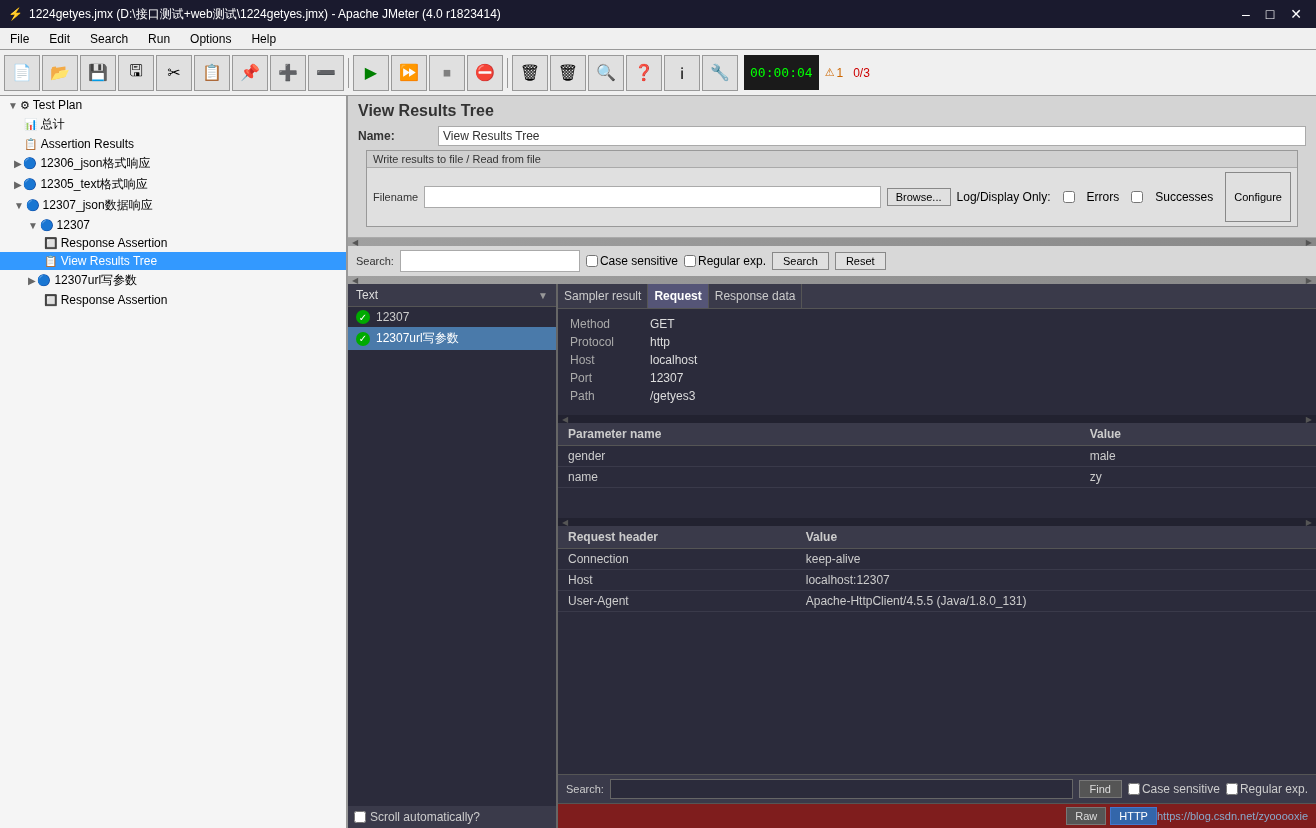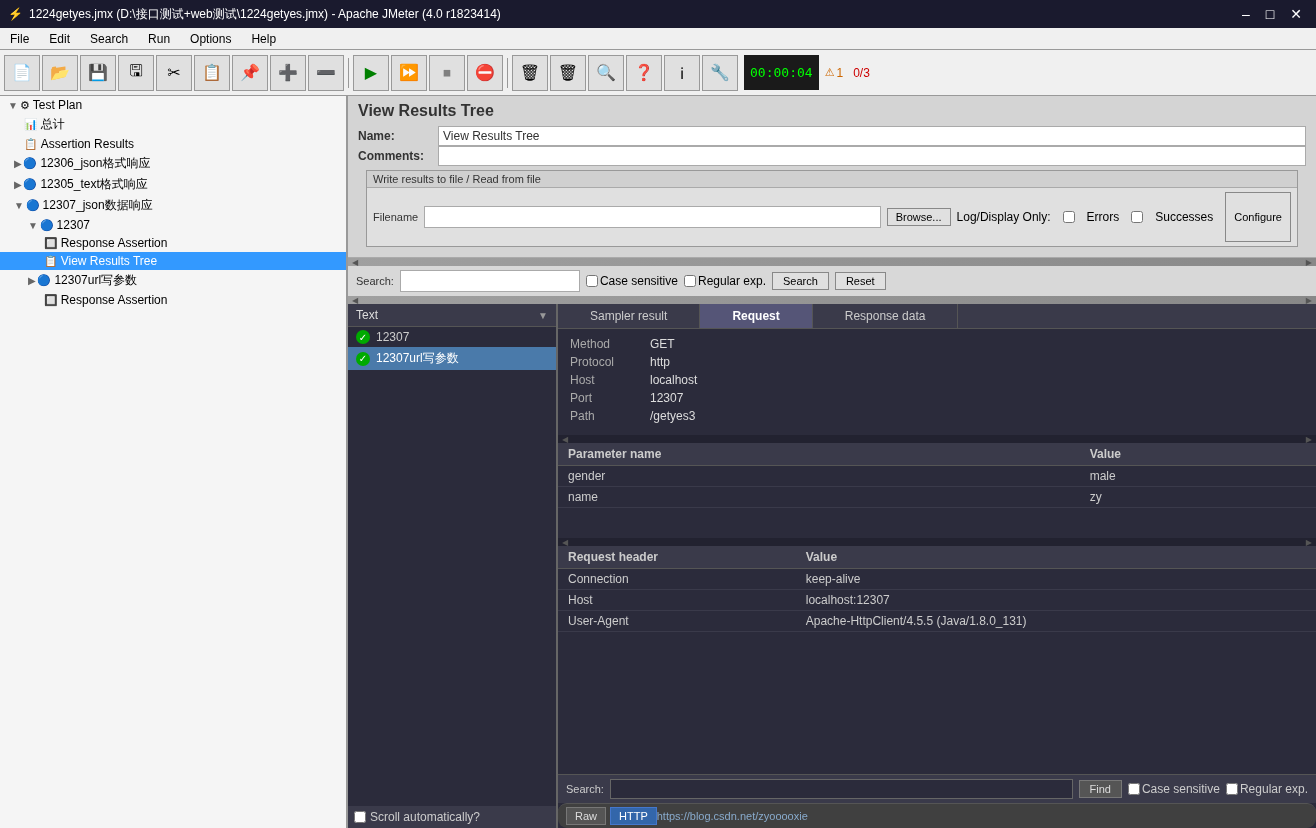--- a/index.html
+++ b/index.html
@@ -198,21 +198,21 @@
       overflow: hidden;
     }
 
     
     .tabs-bar {
       display: flex;
       background: #3a3a4a;
       border-bottom: 1px solid #555;
     }
     .tab {
-      padding: 5px 32px;
+      padding: 5px 6px;
       color: #ccc;
       cursor: pointer;
       font-size: 12px;
       border-right: 1px solid #555;
     }
     .tab.active { background: #555577; color: white; font-weight: bold; }
 
     
     .data-content {
       flex: 1;
@@ -256,27 +256,26 @@
       align-items: center;
       gap: 6px;
       border-top: 1px solid #555;
     }
     .bottom-search-label { color: #ccc; font-size: 11px; }
     .bottom-search-input { border: 1px solid #666; background: #2b2b3b; color: #ccc; height: 20px; flex: 1; padding: 0 4px; }
     .find-btn { background: #555; border: 1px solid #777; color: #ddd; padding: 2px 10px; cursor: pointer; font-size: 11px; }
 
     
     .bottom-bar {
-      background: #404040;
+      background: #7f1d1d;
       padding: 3px 8px;
       display: flex;
       align-items: center;
-      justify-content: flex-start;
+      justify-content: flex-end;
       border-top: 1px solid #555;
-      border-radius: 9px;
     }
     .raw-btn { background: #555; border: 1px solid #777; color: #ddd; padding: 2px 8px; cursor: pointer; font-size: 11px; }
     .http-btn { background: #3366aa; border: 1px solid #4477cc; color: white; padding: 2px 8px; cursor: pointer; font-size: 11px; }
     .bottom-url { color: #88aacc; font-size: 11px; }
 
     
     ::-webkit-scrollbar { width: 8px; height: 8px; }
     ::-webkit-scrollbar-track { background: #3a3a4a; }
     ::-webkit-scrollbar-thumb { background: #666; }
 
@@ -413,24 +412,20 @@
 
   <div class="right-panel">
 
     <div class="vrt-header">
       <div class="vrt-title">View Results Tree</div>
 
       <div class="field-row">
         <span class="field-label">Name:</span>
         <input type="text" class="field-value" value="View Results Tree" style="width: 300px;">
       </div>
-      <div class="field-row">
-        <span class="field-label">Comments:</span>
-        <input type="text" class="field-value" style="width: 300px;">
-      </div>
 
       <div class="write-results-section">
         <div class="write-results-title">Write results to file / Read from file</div>
         <div class="write-results-content">
           <span class="filename-label">Filename</span>
           <input type="text" class="filename-input" style="">
           <button class="browse-btn">Browse...</button>
           <div class="log-options">
             <span>Log/Display Only:</span>
             <input type="checkbox" class="checkbox-small" style="">

